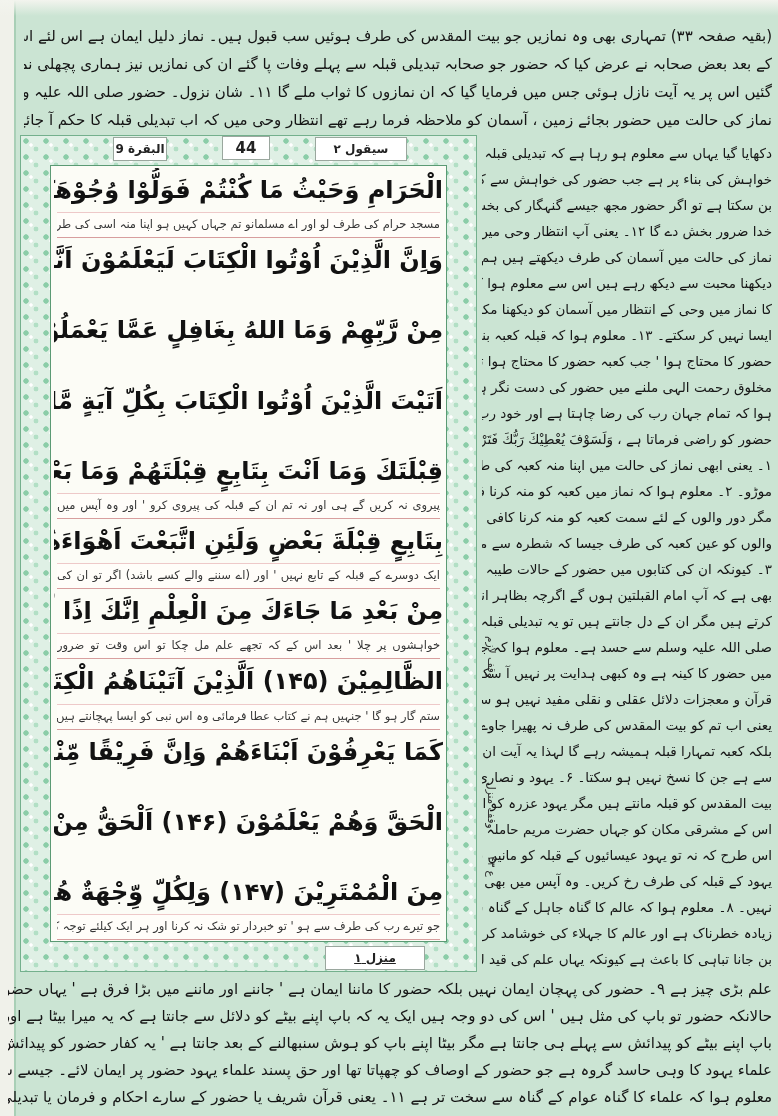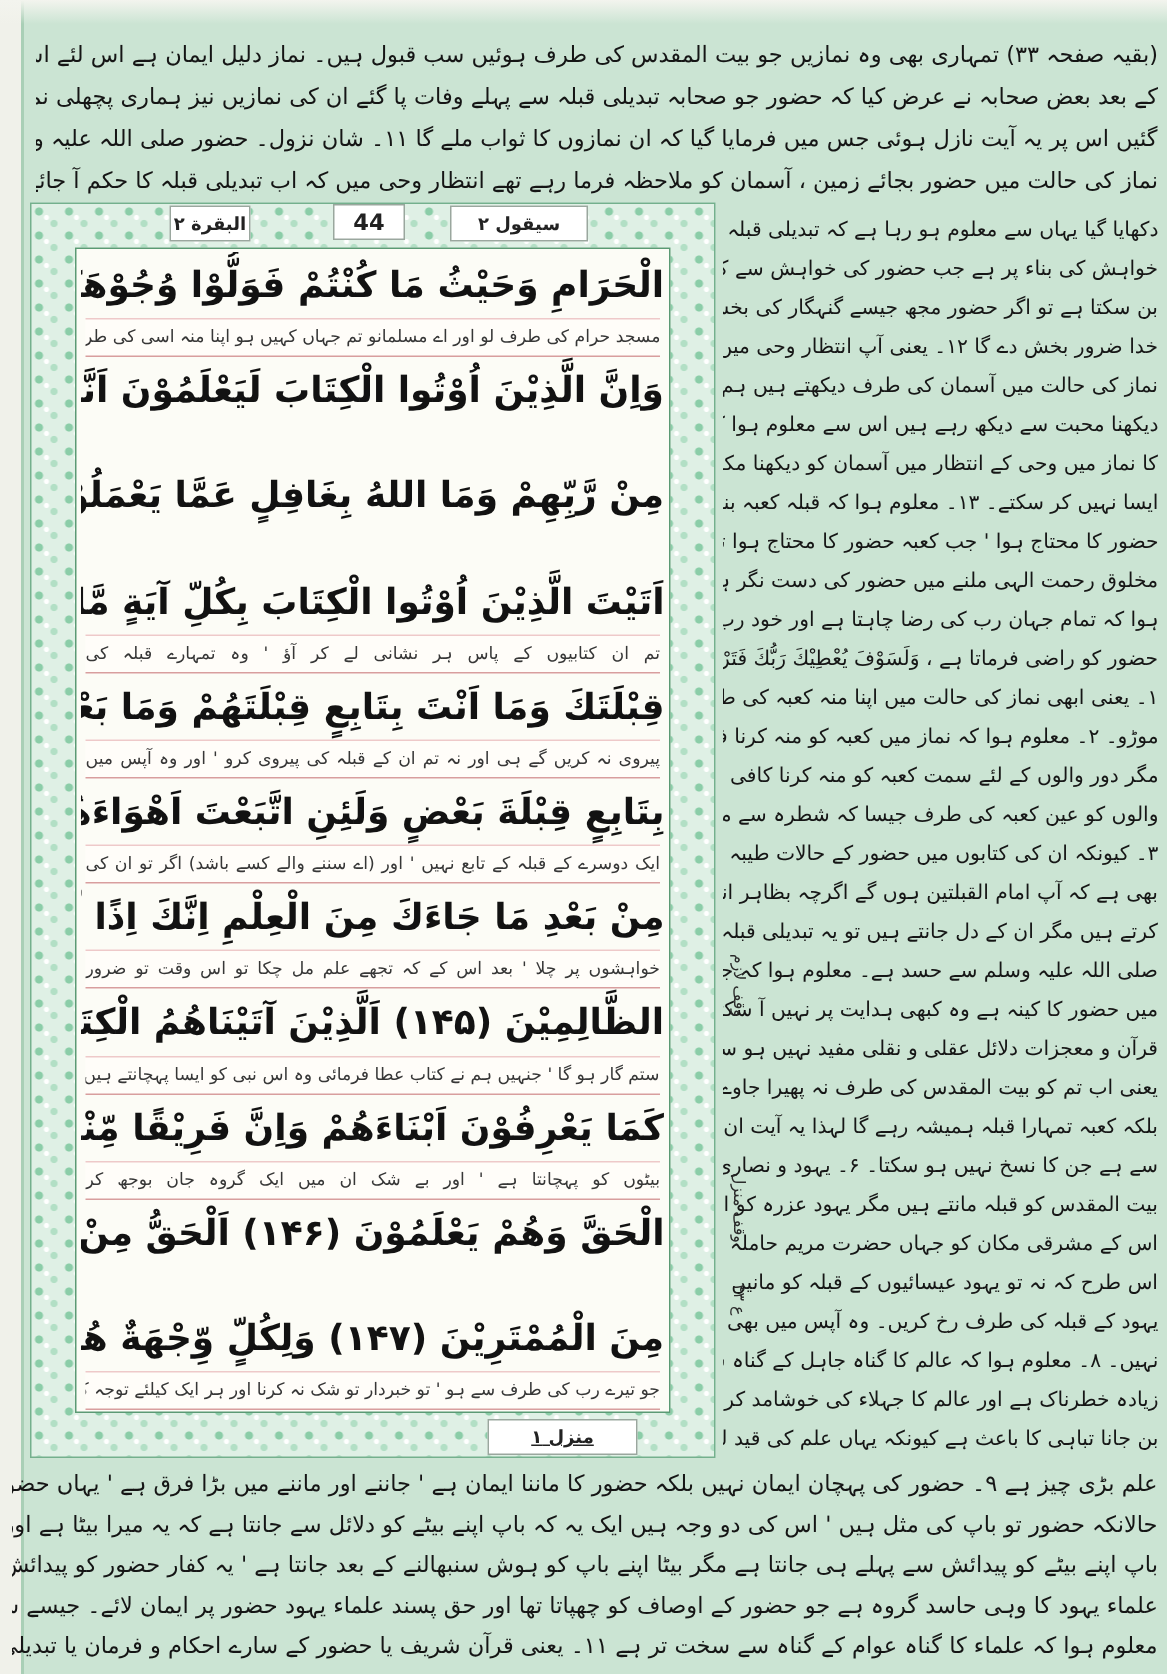--- a/index.html
+++ b/index.html
@@ -38,21 +38,21 @@
   .box-inner{
     position:absolute;inset:30px;background:#fcfcf6;border:1px solid #5b9a74;
   }
   .tab{
     position:absolute;background:#ffffff;border:1px solid #9aa79e;
     font-size:12px;font-weight:bold;color:#222;text-align:center;
     height:22px;line-height:22px;z-index:3;white-space:nowrap;overflow:hidden;
   }
   .tab-surah{top:2px;left:93px;width:52px;}
   .tab-page{top:1px;left:202px;width:46px;font-size:15px;}
-  .tab-juz{top:2px;left:280px;width:90px;}
+  .tab-juz{top:2px;left:295px;width:90px;}
   .tab-manzil{bottom:2px;left:305px;width:98px;text-decoration:underline;}
 
   .verses{
     position:absolute;left:34px;right:34px;top:33px;bottom:32px;
     display:flex;flex-direction:column;justify-content:space-between;z-index:2;
   }
   .pair{flex:1;display:flex;flex-direction:column;justify-content:space-between;}
   .ar{
     height:44px;line-height:44px;font-size:24px;font-weight:bold;color:#121212;
     text-align:justify;text-align-last:justify;direction:rtl;
@@ -106,42 +106,41 @@
 
       <div class="tline">گئیں اس پر یہ آیت نازل ہوئی جس میں فرمایا گیا کہ ان نمازوں کا ثواب ملے گا ۱۱۔ شان نزول۔ حضور صلی اللہ علیہ وسلم کو شوق تھا کہ کعبہ ہمارا قبلہ ہو جائے ایک دن</div>
 
       <div class="tline">نماز کی حالت میں حضور بجائے زمین ، آسمان کو ملاحظہ فرما رہے تھے انتظار وحی میں کہ اب تبدیلی قبلہ کا حکم آ جائے۔ اس پر یہ آیت کریمہ نازل ہوئی جس میں وہ نقشہ</div>
     </div>
 
   <div class="quran-box">
     <div class="border-ornament"></div>
     <div class="box-inner"></div>
 
-    <div class="tab tab-surah">البقرة ۲</div>
+    <div class="tab tab-surah">البقرة 9</div>
     <div class="tab tab-page">44</div>
     <div class="tab tab-juz">سیقول ۲</div>
 
     <div class="verses">
 
         <div class="pair">
           <div class="ar">الْحَرَامِ وَحَيْثُ مَا كُنْتُمْ فَوَلُّوْا وُجُوْهَكُمْ شَطْرَهُ</div>
           <div class="ur">مسجد حرام کی طرف لو اور اے مسلمانو تم جہاں کہیں ہو اپنا منہ اسی کی طرف کرو</div>
         </div>
 
         <div class="pair">
           <div class="ar">وَاِنَّ الَّذِيْنَ اُوْتُوا الْكِتَابَ لَيَعْلَمُوْنَ اَنَّهُ الْحَقُّ</div>
         </div>
 
         <div class="pair">
           <div class="ar">مِنْ رَّبِّهِمْ وَمَا اللهُ بِغَافِلٍ عَمَّا يَعْمَلُوْنَ (۱۴۴) وَلَئِنْ</div>
         </div>
 
         <div class="pair">
           <div class="ar">اَتَيْتَ الَّذِيْنَ اُوْتُوا الْكِتَابَ بِكُلِّ آيَةٍ مَّا تَبِعُوْا</div>
-          <div class="ur">تم ان کتابیوں کے پاس ہر نشانی لے کر آؤ ' وہ تمہارے قبلہ کی</div>
         </div>
 
         <div class="pair">
           <div class="ar">قِبْلَتَكَ وَمَا اَنْتَ بِتَابِعٍ قِبْلَتَهُمْ وَمَا بَعْضُهُمْ</div>
           <div class="ur">پیروی نہ کریں گے ہی اور نہ تم ان کے قبلہ کی پیروی کرو ' اور وہ آپس میں</div>
         </div>
 
         <div class="pair">
           <div class="ar">بِتَابِعٍ قِبْلَةَ بَعْضٍ وَلَئِنِ اتَّبَعْتَ اَهْوَاءَهُمْ</div>
           <div class="ur">ایک دوسرے کے قبلہ کے تابع نہیں ' اور (اے سننے والے کسے باشد) اگر تو ان کی</div>
@@ -152,21 +151,20 @@
           <div class="ur">خواہشوں پر چلا ' بعد اس کے کہ تجھے علم مل چکا تو اس وقت تو ضرور</div>
         </div>
 
         <div class="pair">
           <div class="ar">الظَّالِمِيْنَ (۱۴۵) اَلَّذِيْنَ آتَيْنَاهُمُ الْكِتَابَ يَعْرِفُوْنَهُ</div>
           <div class="ur">ستم گار ہو گا ' جنہیں ہم نے کتاب عطا فرمائی وہ اس نبی کو ایسا پہچانتے ہیں جیسے آدمی اپنے</div>
         </div>
 
         <div class="pair">
           <div class="ar">كَمَا يَعْرِفُوْنَ اَبْنَاءَهُمْ وَاِنَّ فَرِيْقًا مِّنْهُمْ لَيَكْتُمُوْنَ</div>
-          <div class="ur">بیٹوں کو پہچانتا ہے ' اور بے شک ان میں ایک گروہ جان بوجھ کر</div>
         </div>
 
         <div class="pair">
           <div class="ar">الْحَقَّ وَهُمْ يَعْلَمُوْنَ (۱۴۶) اَلْحَقُّ مِنْ رَّبِّكَ فَلَا تَكُوْنَنَّ</div>
         </div>
 
         <div class="pair">
           <div class="ar">مِنَ الْمُمْتَرِيْنَ (۱۴۷) وَلِكُلٍّ وِّجْهَةٌ هُوَ مُوَلِّيْهَا</div>
           <div class="ur">جو تیرے رب کی طرف سے ہو ' تو خبردار تو شک نہ کرنا اور ہر ایک کیلئے توجہ کی ایک</div>
         </div>

